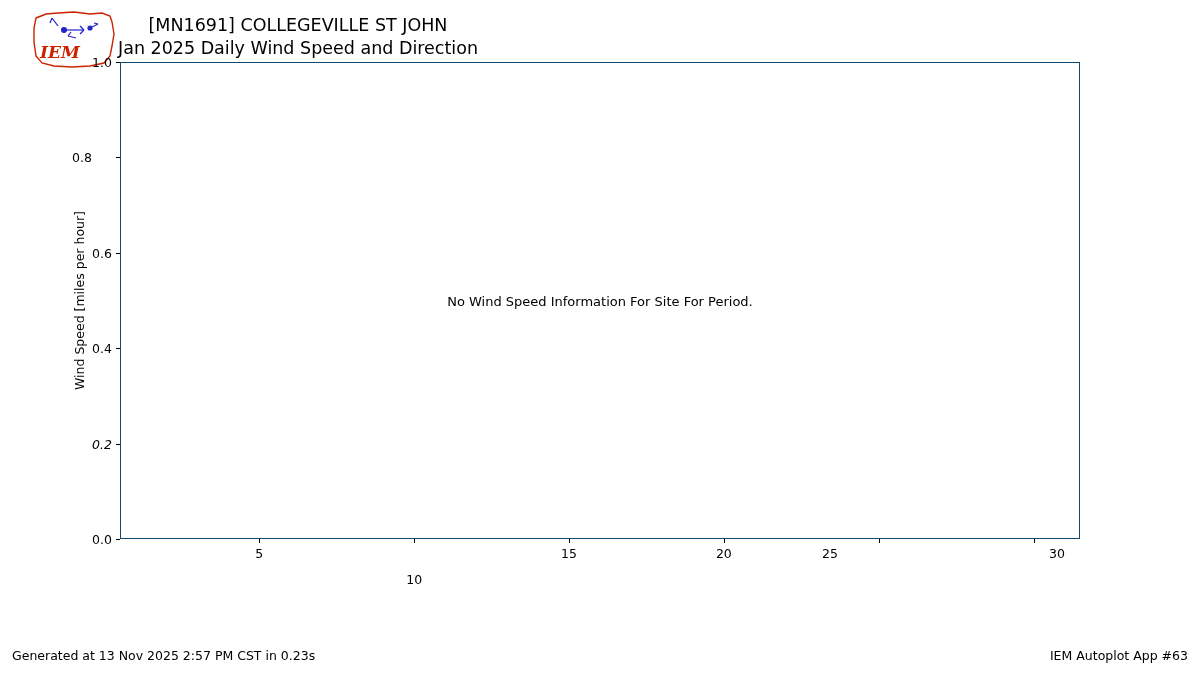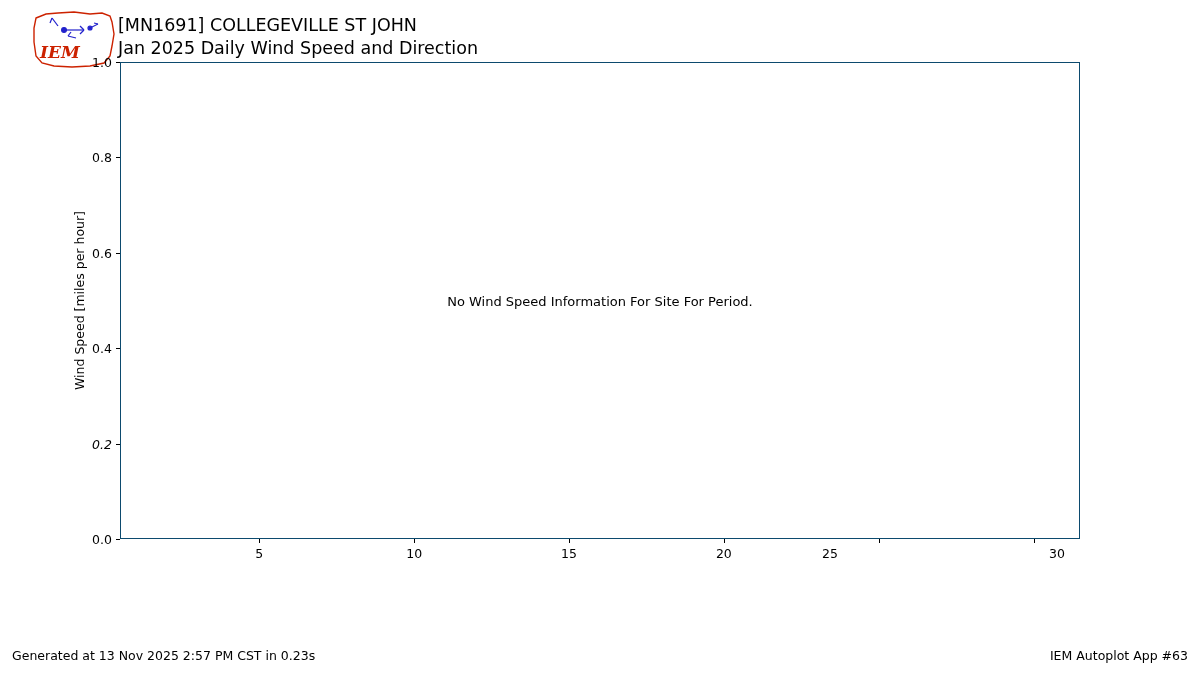--- a/index.html
+++ b/index.html
@@ -30,20 +30,21 @@
   .title-block {
     position: absolute;
     left: 118px;
     top: 14px;
     line-height: 1.32;
   }
   .title-line {
     font-size: 17.5px;
     color: #000000;
     white-space: nowrap;
+    text-align: center;
   }
 
   
   .axes {
     position: absolute;
     left: 120px;
     top: 62px;
     width: 960px;
     height: 477px;
     border: 1px solid #0c4a6e;
@@ -156,30 +157,30 @@
 
 <div id="ytick-layer">
     <div class="ytick-label" style="left: 52px; top: 539px;">0.0</div>
     <div class="ytick-mark" style="top: 539px;"></div>
     <div class="ytick-label" style="left: 52px; top: 443.6px; font-style: italic;">0.2</div>
     <div class="ytick-mark" style="top: 443.6px;"></div>
     <div class="ytick-label" style="left: 52px; top: 348.2px;">0.4</div>
     <div class="ytick-mark" style="top: 348.2px;"></div>
     <div class="ytick-label" style="left: 52px; top: 252.8px;">0.6</div>
     <div class="ytick-mark" style="top: 252.8px;"></div>
-    <div class="ytick-label" style="left: 52px; top: 157.4px;">0.8</div>
+    <div class="ytick-label" style="left: 52px; top: 157.4px; text-align: center;">0.8</div>
     <div class="ytick-mark" style="top: 157.4px;"></div>
     <div class="ytick-label" style="left: 52px; top: 62px;">1.0</div>
     <div class="ytick-mark" style="top: 62px;"></div>
   </div>
 
 <div id="xtick-layer">
     <div class="xtick-label" style="left: 259.355px;">5</div>
     <div class="xtick-mark" style="left: 259.355px;"></div>
-    <div class="xtick-label" style="left: 414.194px;">10</div>
+    <div class="xtick-label" style="left: 414.194px; margin-top: 26px;">10</div>
     <div class="xtick-mark" style="left: 414.194px;"></div>
     <div class="xtick-label" style="left: 569.032px;">15</div>
     <div class="xtick-mark" style="left: 569.032px;"></div>
     <div class="xtick-label" style="left: 723.871px;">20</div>
     <div class="xtick-mark" style="left: 723.871px;"></div>
     <div class="xtick-label" style="left: 830px;">25</div>
     <div class="xtick-mark" style="left: 878.71px;"></div>
     <div class="xtick-label" style="left: 1057px;">30</div>
     <div class="xtick-mark" style="left: 1033.55px;"></div>
   </div>

